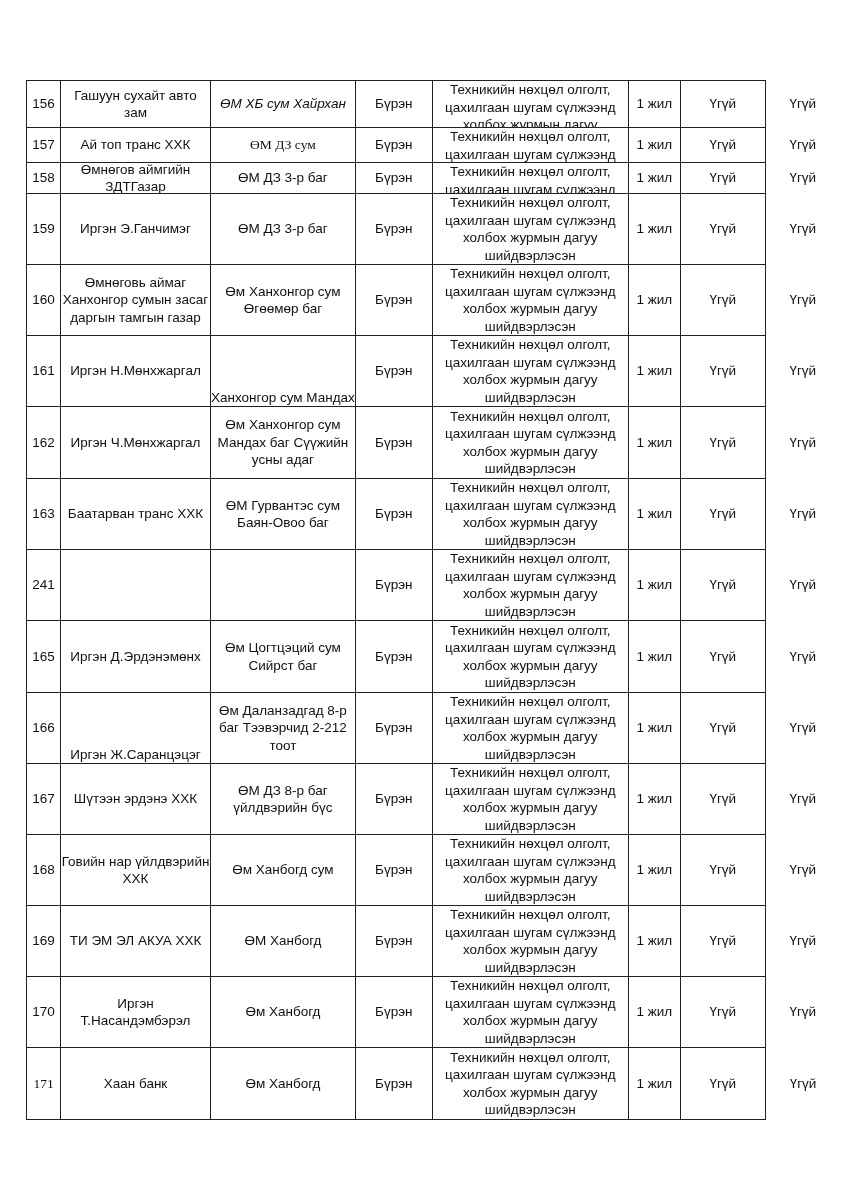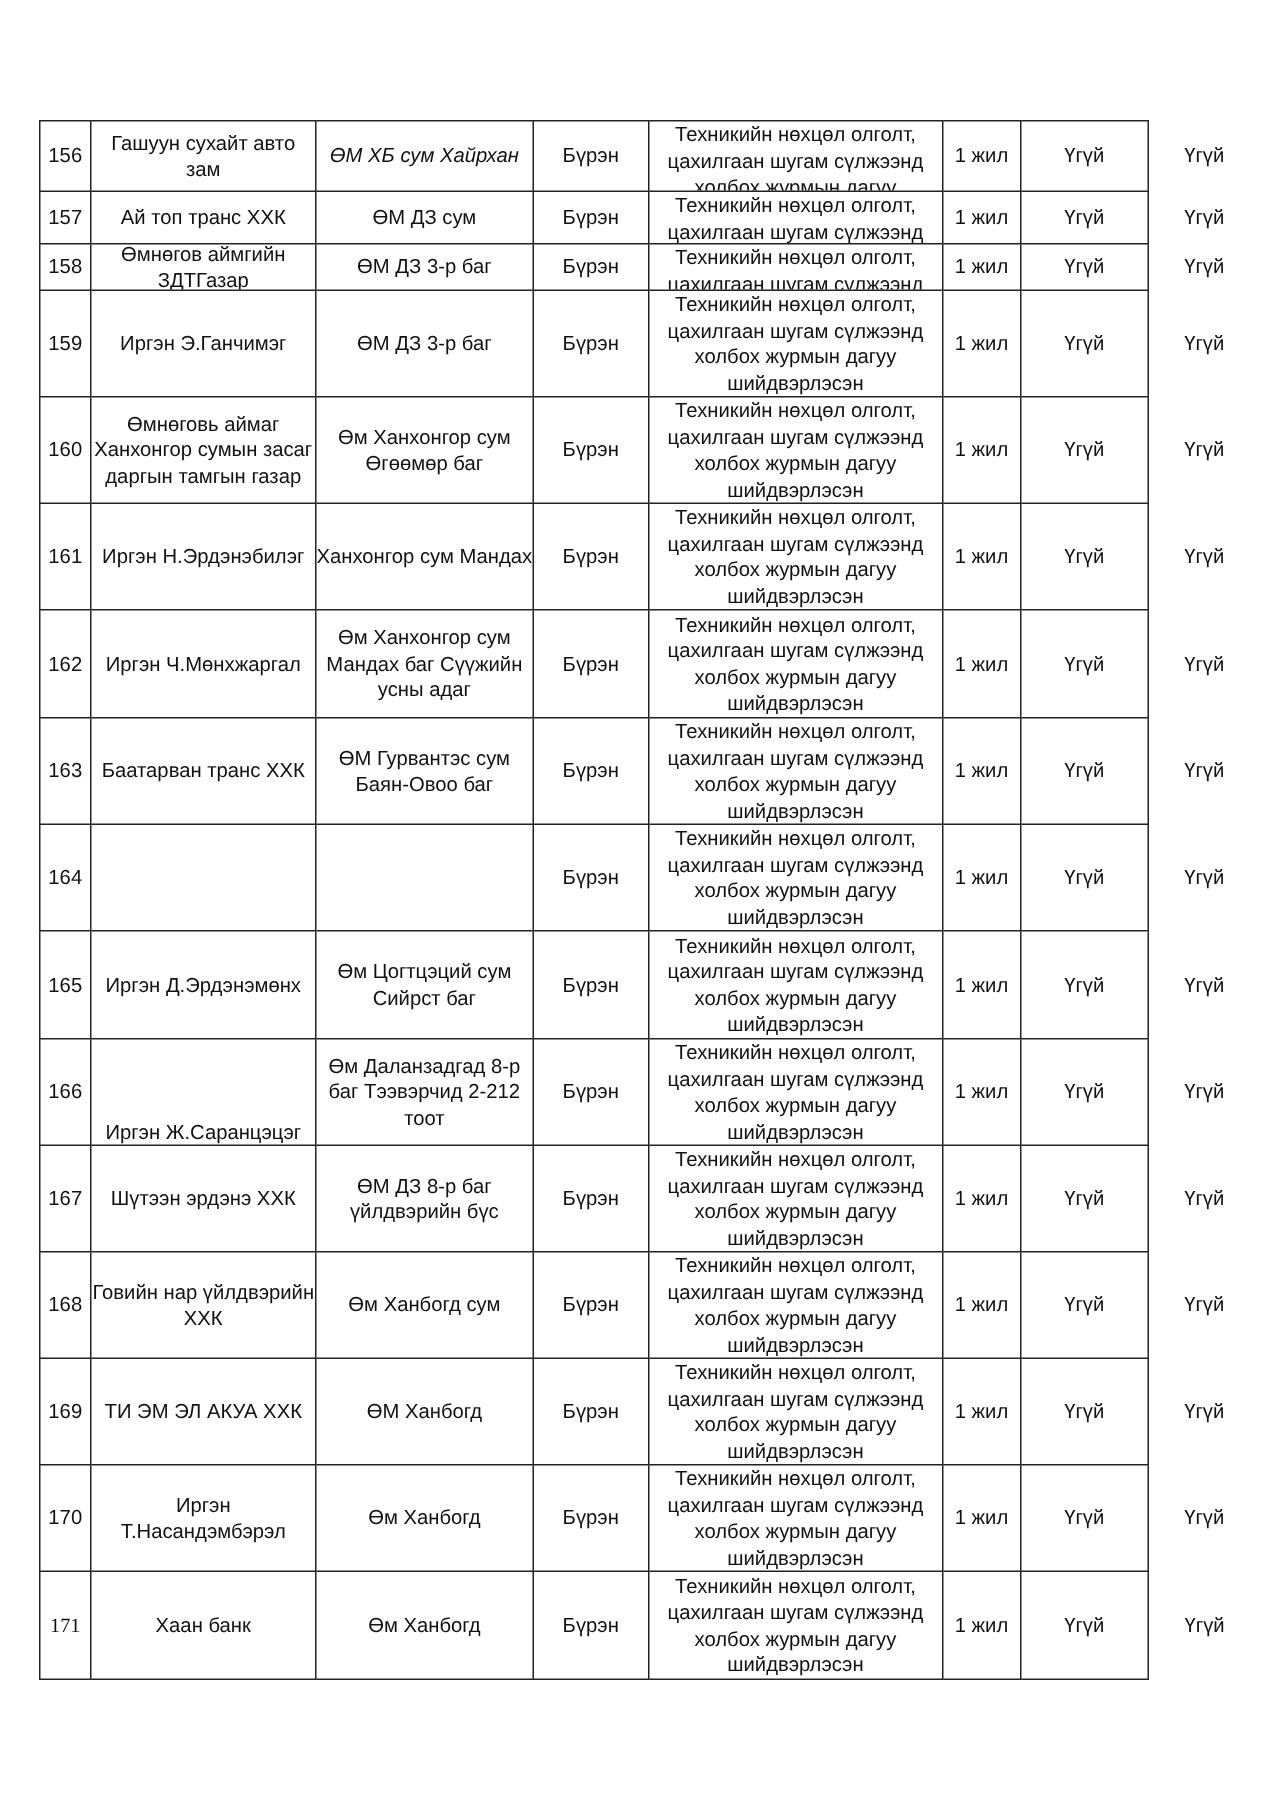--- a/index.html
+++ b/index.html
@@ -77,21 +77,21 @@
         <td style="height: 34px;">
           <div class="clip" style="height: 34px;">
             <span>157</span>
           </div>
         </td>
         <td style="height: 34px;">
           <div class="clip" style="height: 34px;">
             <span>Ай топ транс ХХК</span>
           </div>
         </td>
-        <td style="height: 34px;">
+        <td style="height: 34px; font-family: Liberation Serif, serif;">
           <div class="clip" style="height: 34px;">
             <span>ӨМ ДЗ сум</span>
           </div>
         </td>
         <td style="height: 34px;">
           <div class="clip" style="height: 34px;">
             <span>Бүрэн</span>
           </div>
         </td>
         <td style="height: 34px;">
@@ -242,25 +242,25 @@
         </td>
       </tr>
       <tr>
         <td style="height: 70px;">
           <div class="clip" style="height: 70px;">
             <span>161</span>
           </div>
         </td>
         <td style="height: 70px;">
           <div class="clip" style="height: 70px;">
-            <span style="white-space: nowrap;">Иргэн Н.Эрдэнэбилэг</span>
-          </div>
-        </td>
-        <td style="height: 70px;">
-          <div class="clip" style="height: 70px;">
+            <span style="white-space: nowrap;">Иргэн Н.Мөнхжаргал</span>
+          </div>
+        </td>
+        <td style="height: 70px;">
+          <div class="clip" style="height: 70px; align-items: flex-end;">
             <span style="white-space: nowrap;">Ханхонгор сум Мандах</span>
           </div>
         </td>
         <td style="height: 70px;">
           <div class="clip" style="height: 70px;">
             <span>Бүрэн</span>
           </div>
         </td>
         <td style="height: 70px;">
           <div class="clip" style="height: 70px;">
@@ -363,21 +363,21 @@
         </td>
         <td class="nb" style="height: 70px;">
           <div class="clip" style="height: 70px;">
             <span>Үгүй</span>
           </div>
         </td>
       </tr>
       <tr>
         <td style="height: 70px;">
           <div class="clip" style="height: 70px;">
-            <span>164</span>
+            <span>241</span>
           </div>
         </td>
         <td style="height: 70px;">
           <div class="clip" style="height: 70px;">
             <span></span>
           </div>
         </td>
         <td style="height: 70px;">
           <div class="clip" style="height: 70px;">
             <span></span>

